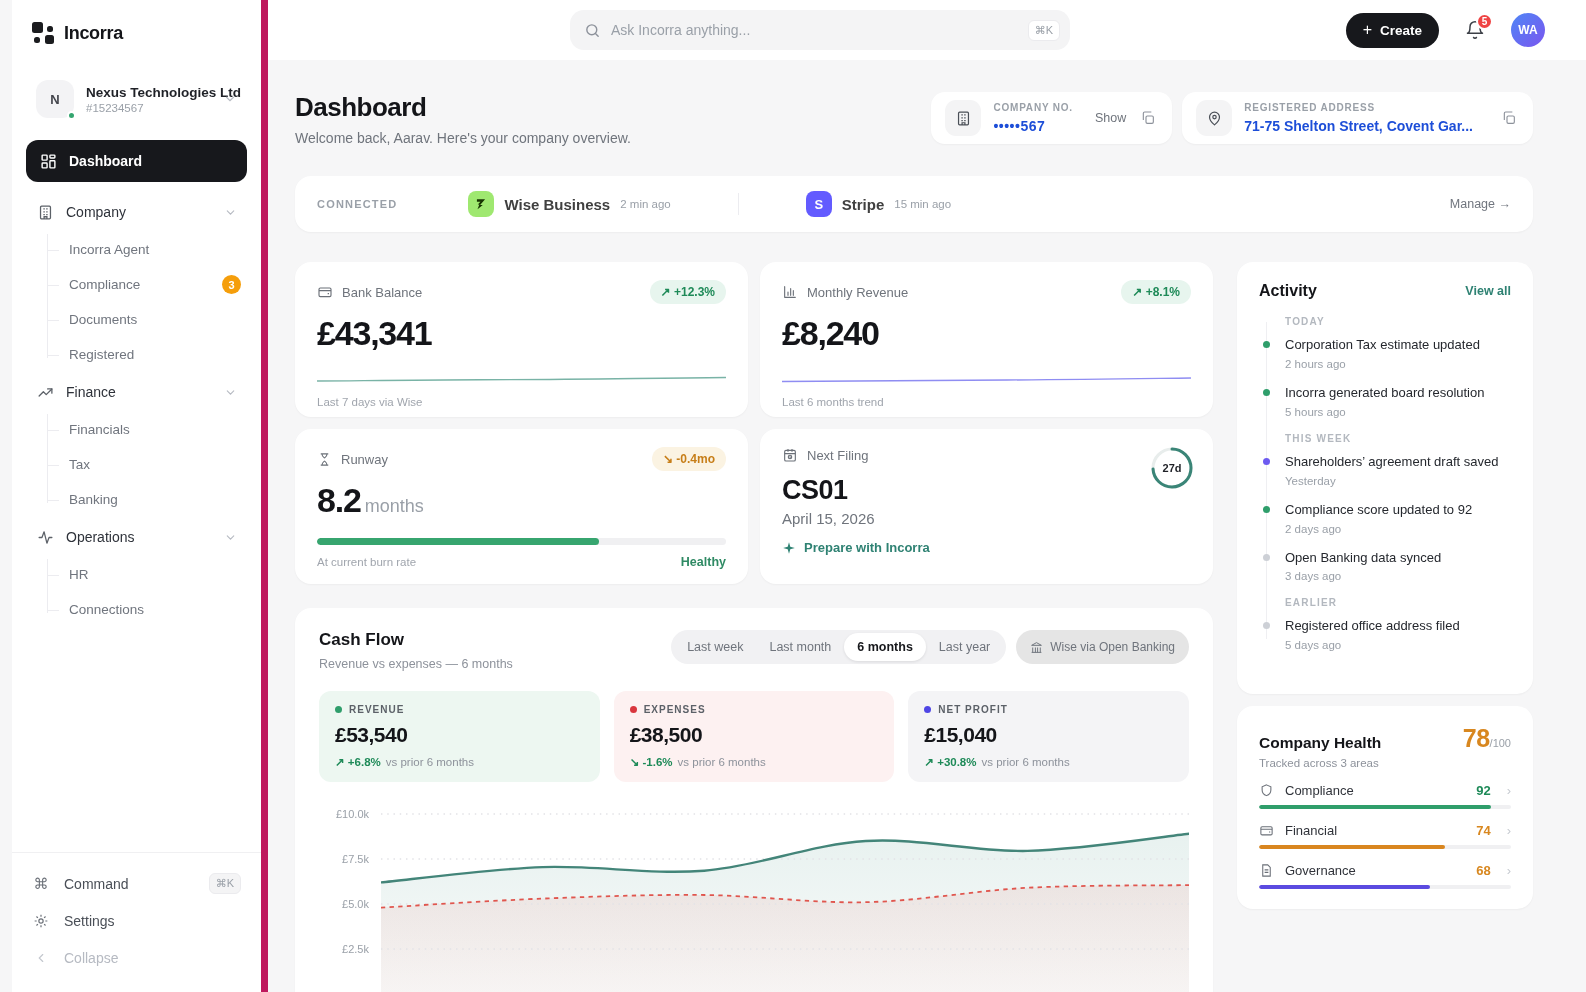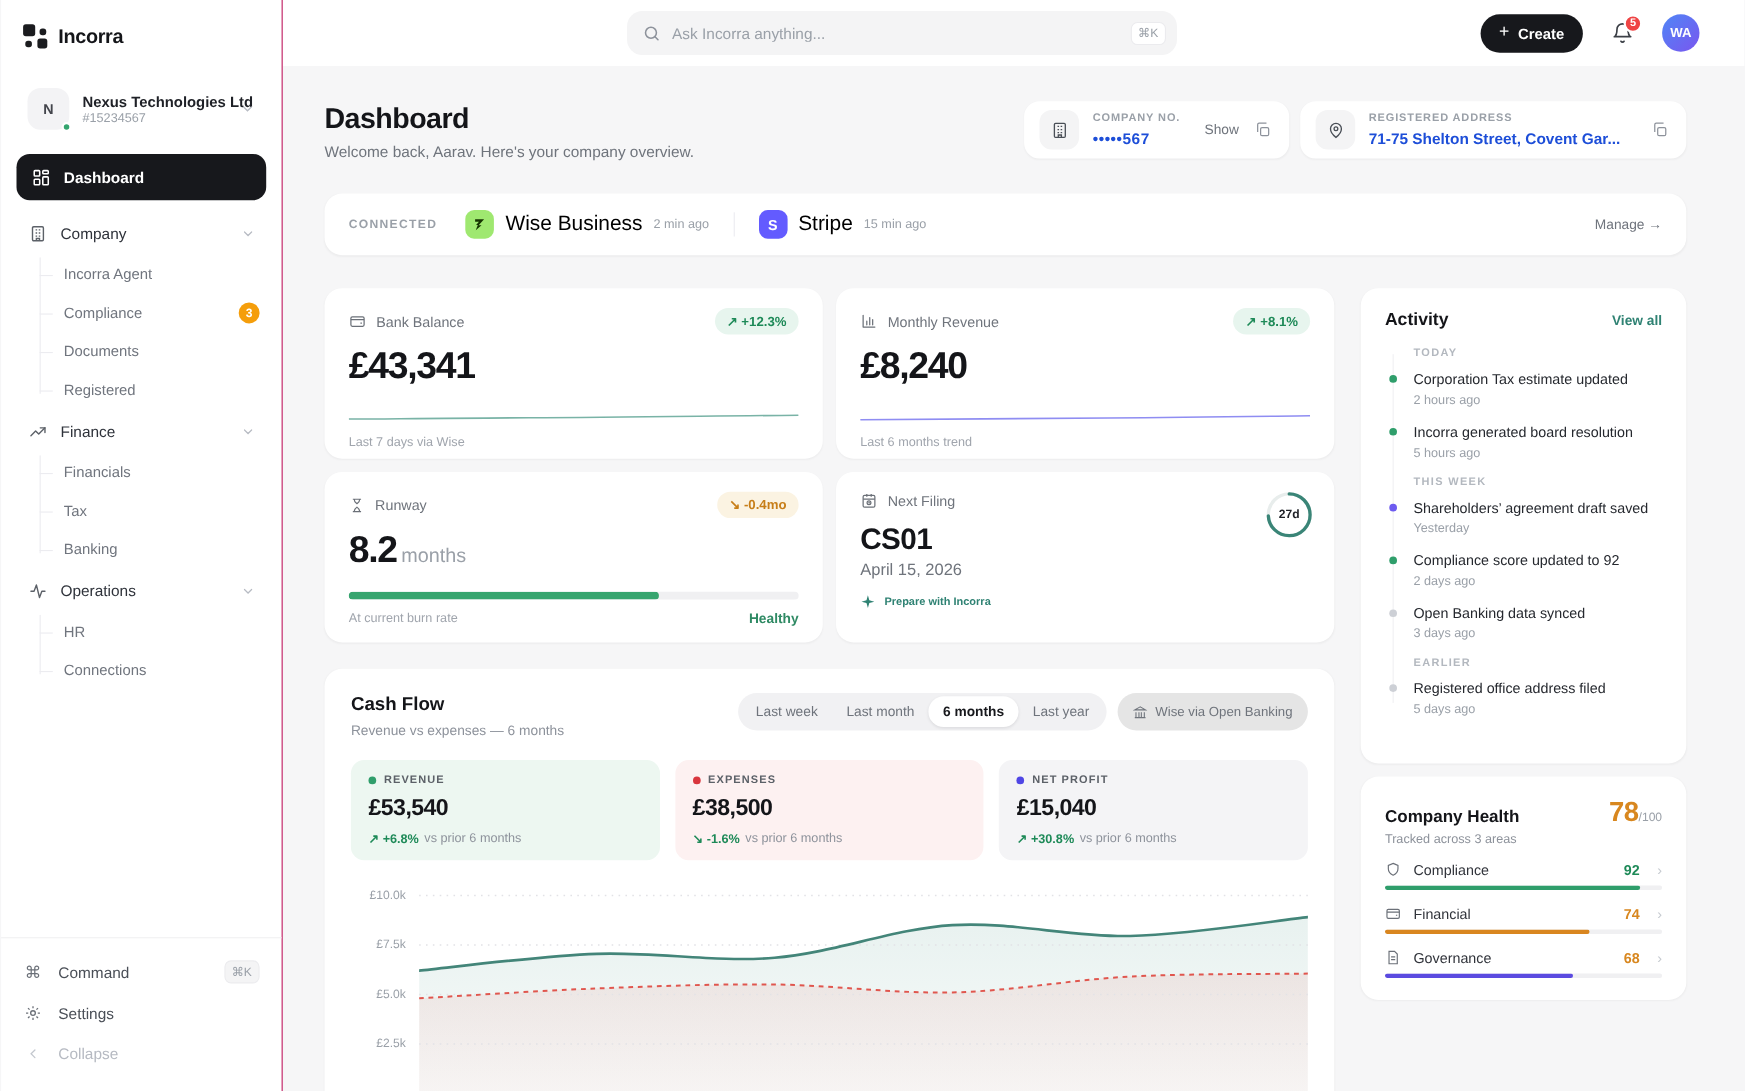--- a/index.html
+++ b/index.html
@@ -7,22 +7,22 @@
   body {
     font-family:"Liberation Sans", sans-serif;
     background:#f6f6f7; color:#17181a;
     position:relative; overflow:hidden;
     -webkit-font-smoothing:antialiased;
   }
   svg { display:block; }
 
   
   .sidebar {
-    position:absolute; left:1px; top:0; bottom:0; width:256px;
-    background:#fff; border-right:1px solid #be185d;
+    position:absolute; left:12px; top:0; bottom:0; width:256px;
+    background:#fff; border-right:7px solid #be185d;
     display:flex; flex-direction:column; z-index:5;
   }
   .logo-row { display:flex; align-items:center; gap:10px; padding:22px 20px 10px 20px; }
   .logo-mark { width:22px; height:22px; position:relative; }
   .logo-mark i { position:absolute; background:#1b1c1f; border-radius:2.5px; }
   .logo-mark .a { left:0; top:0; width:11px; height:11px; }
   .logo-mark .b { right:1px; top:4px; width:6px; height:6px; }
   .logo-mark .c { left:2px; bottom:1px; width:6px; height:6px; }
   .logo-mark .d { right:0; bottom:0; width:9px; height:9px; }
   .logo-name { font-size:18px; font-weight:700; letter-spacing:-0.3px; color:#141519; }
@@ -80,27 +80,27 @@
   .head-cards { margin-left:auto; display:flex; gap:10px; }
   .info-card { background:#fff; border-radius:14px; padding:8px 14px; display:flex; align-items:center; gap:12px; box-shadow:0 1px 2px rgba(20,21,26,0.04); }
   .ic-box { width:36px; height:36px; border-radius:11px; background:#f4f4f5; display:flex; align-items:center; justify-content:center; color:#4a4f57; }
   .ic-label { font-size:10px; letter-spacing:0.8px; color:#9aa0a8; font-weight:600; }
   .ic-value { font-size:14px; font-weight:700; color:#1d4ed8; margin-top:5px; letter-spacing:0.5px; }
   .ic-value.addr { letter-spacing:0; max-width:236px; white-space:nowrap; }
   .show-link { font-size:12.5px; color:#6f747c; cursor:pointer; margin-left:10px; }
   .copy-btn { color:#8d929b; cursor:pointer; background:none; border:0; padding:2px; }
 
   
-  .connected { margin-top:30px; background:#fff; border-radius:16px; height:56px; display:flex; align-items:center; padding:0 22px; box-shadow:0 1px 2px rgba(20,21,26,0.04); }
+  .connected { margin-top:30px; background:#fff; border-radius:16px; height:56px; display:flex; align-items:center; padding:0 22px; box-shadow:0 1px 2px rgba(20,21,26,0.04);gap:45px; }
   .conn-label { font-size:11px; letter-spacing:1.2px; color:#9aa0a8; font-weight:600; margin-right:26px; }
   .integration { display:flex; align-items:center; gap:10px; }
   .int-logo { width:26px; height:26px; border-radius:8px; display:flex; align-items:center; justify-content:center; }
   .int-logo.wise { background:#9fe870; }
   .int-logo.stripe { background:#635bff; color:#fff; font-size:13px; font-weight:700; }
-  .int-name { font-size:19px; font-weight:400; color:#000000; }
+  .int-name { font-size:15px; font-weight:700; color:#404040; }
   .int-time { font-size:11.5px; color:#9aa0a8; }
   .conn-div { width:1px; height:22px; background:#ececf0; margin:0 22px; }
   .manage-link { margin-left:auto; font-size:12.5px; color:#70757e; cursor:pointer; }
 
   
   .content-grid { margin-top:30px; display:grid; grid-template-columns:1fr 296px; gap:24px; align-items:start; }
   .metric-grid { display:grid; grid-template-columns:1fr 1fr; gap:12px; }
   .card { background:#fff; border-radius:16px; box-shadow:0 1px 2px rgba(20,21,26,0.04); }
   .metric { height:155px; padding:18px 22px; position:relative; }
   .m-top { display:flex; align-items:center; gap:9px; }
@@ -115,21 +115,21 @@
   .m-foot { font-size:11.5px; color:#a0a5ad; margin-top:9px; }
   .runbar { margin-top:18px; height:7px; border-radius:4px; background:#f0f0f2; overflow:hidden; }
   .runbar i { display:block; height:100%; border-radius:4px; background:#37a56f; }
   .run-foot { display:flex; margin-top:10px; align-items:center; }
   .run-foot .left { font-size:11.5px; color:#a0a5ad; }
   .run-foot .right { margin-left:auto; font-size:12.5px; font-weight:600; color:#2f8a64; }
   .ring-wrap { position:absolute; top:16px; right:18px; width:46px; height:46px; }
   .ring-txt { position:absolute; inset:0; display:flex; align-items:center; justify-content:center; font-size:11px; font-weight:700; color:#1f2127; }
   .filing-code { font-size:27px; font-weight:700; letter-spacing:-0.5px; color:#141519; margin-top:12px; }
   .filing-date { font-size:15px; color:#6f747c; margin-top:4px; }
-  .filing-action { display:flex; align-items:center; gap:8px; margin-top:13px; font-size:10px; font-weight:600; color:#2f8273; cursor:pointer; }
+  .filing-action { display:flex; align-items:center; gap:8px; margin-top:13px; font-size:13px; font-weight:600; color:#2f8273; cursor:pointer; }
 
   
   .cashflow { margin-top:24px; padding:22px 24px; height:570px; }
   .cf-head { display:flex; align-items:flex-start; }
   .cf-title { font-size:17px; font-weight:700; color:#141519; }
   .cf-sub { font-size:12.5px; color:#8d929b; margin-top:7px; }
   .cf-controls { margin-left:auto; display:flex; gap:10px; align-items:center; }
   .seg { background:#f1f1f3; border-radius:18px; padding:3px; display:flex; align-items:center; }
   .seg-item { font-size:12.5px; color:#6f747c; padding:7px 13px; border-radius:15px; cursor:pointer; white-space:nowrap; }
   .seg-item.active { background:#fff; color:#17181c; font-weight:700; box-shadow:0 1px 3px rgba(20,21,26,0.10); }

